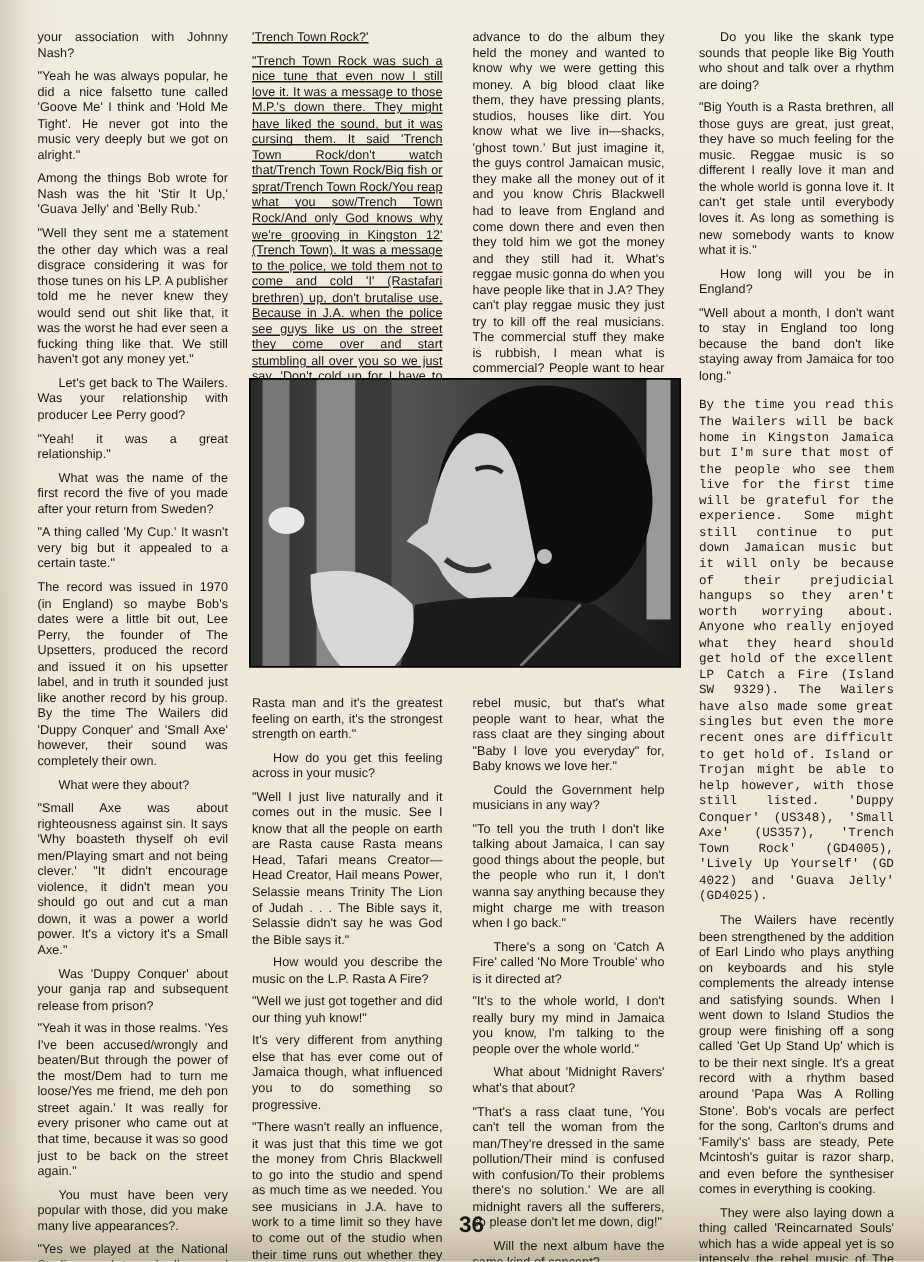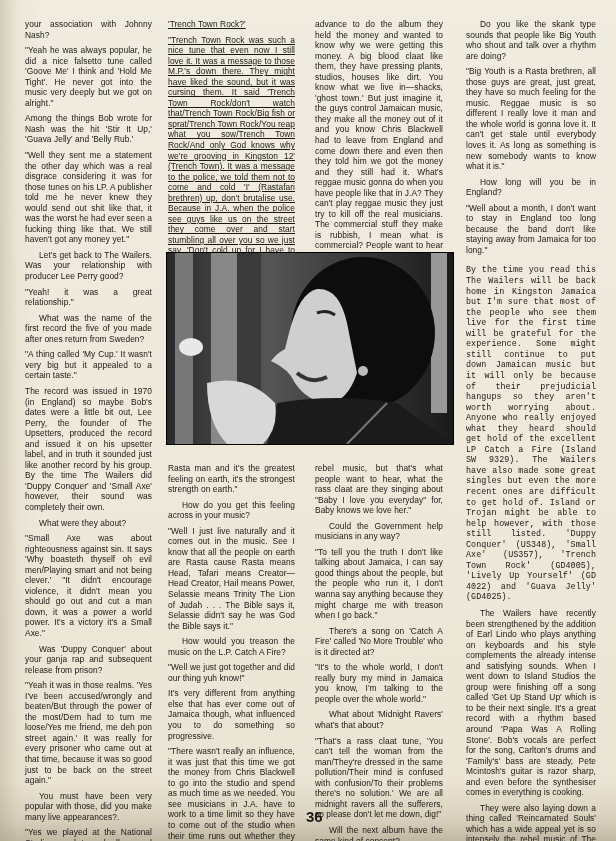--- a/index.html
+++ b/index.html
@@ -45,21 +45,21 @@
 
 <div class="paper"></div>
 
 <div class="col" id="col1">
     <p>your association with Johnny Nash?</p>
     <p>"Yeah he was always popular, he did a nice falsetto tune called 'Goove Me' I think and 'Hold Me Tight'. He never got into the music very deeply but we got on alright."</p>
     <p>Among the things Bob wrote for Nash was the hit 'Stir It Up,' 'Guava Jelly' and 'Belly Rub.'</p>
     <p>"Well they sent me a statement the other day which was a real disgrace considering it was for those tunes on his LP. A publisher told me he never knew they would send out shit like that, it was the worst he had ever seen a fucking thing like that. We still haven't got any money yet."</p>
     <p class="q">Let's get back to The Wailers. Was your relationship with producer Lee Perry good?</p>
     <p>"Yeah! it was a great relationship."</p>
-    <p class="q">What was the name of the first record the five of you made after ones return from Sweden?</p>
+    <p class="q">What was the name of the first record the five of you made after your return from Sweden?</p>
     <p>"A thing called 'My Cup.' It wasn't very big but it appealed to a certain taste."</p>
     <p>The record was issued in 1970 (in England) so maybe Bob's dates were a little bit out, Lee Perry, the founder of The Upsetters, produced the record and issued it on his upsetter label, and in truth it sounded just like another record by his group. By the time The Wailers did 'Duppy Conquer' and 'Small Axe' however, their sound was completely their own.</p>
     <p class="q">What were they about?</p>
     <p>"Small Axe was about righteousness against sin. It says 'Why boasteth thyself oh evil men/Playing smart and not being clever.' "It didn't encourage violence, it didn't mean you should go out and cut a man down, it was a power a world power. It's a victory it's a Small Axe."</p>
     <p class="q">Was 'Duppy Conquer' about your ganja rap and subsequent release from prison?</p>
     <p>"Yeah it was in those realms. 'Yes I've been accused/wrongly and beaten/But through the power of the most/Dem had to turn me loose/Yes me friend, me deh pon street again.' It was really for every prisoner who came out at that time, because it was so good just to be back on the street again."</p>
     <p class="q">You must have been very popular with those, did you make many live appearances?.</p>
     <p>"Yes we played at the National Stadium and toured all around the island playing small places, parks mostly, for free. To earn money you have to make a business deal of it, take a percentage of gate money or do everything yourself. You see Jamaica is so small that places like nightclubs and hotels only cater for tourists really. They play native music like calypso, they don't hire reggae musicians. The best time we have it when there's a song festival or National holiday."</p>
     <p class="q">Are Sound Systems still big?</p>
   </div>
@@ -100,21 +100,21 @@
 
     <path d="M40 130 Q80 120 108 150 Q112 175 96 191 L60 191 Q40 170 40 130 Z" fill="#d8d8d8"></path>
     <ellipse cx="24" cy="94" rx="12" ry="9" fill="#e8e8e8"></ellipse>
   </svg>
 </div>
 
 <div class="col" id="col2b">
     <p>Rasta man and it's the greatest feeling on earth, it's the strongest strength on earth."</p>
     <p class="q">How do you get this feeling across in your music?</p>
     <p>"Well I just live naturally and it comes out in the music. See I know that all the people on earth are Rasta cause Rasta means Head, Tafari means Creator—Head Creator, Hail means Power, Selassie means Trinity The Lion of Judah . . . The Bible says it, Selassie didn't say he was God the Bible says it."</p>
-    <p class="q">How would you treason the music on the L.P. Catch A Fire?</p>
+    <p class="q">How would you describe the music on the L.P. Rasta A Fire?</p>
     <p>"Well we just got together and did our thing yuh know!"</p>
     <p>It's very different from anything else that has ever come out of Jamaica though, what influenced you to do something so progressive.</p>
     <p>"There wasn't really an influence, it was just that this time we got the money from Chris Blackwell to go into the studio and spend as much time as we needed. You see musicians in J.A. have to work to a time limit so they have to come out of the studio when their time runs out whether they are satisfied or not."</p>
     <p class="q">You recorded at Dynamic Studios. Is it the best?</p>
     <p>"Yeah it's a good studio, but they messed about with me all that time because even when we got the</p>
   </div>
 <div class="col" id="col3b">
     <p>rebel music, but that's what people want to hear, what the rass claat are they singing about "Baby I love you everyday" for, Baby knows we love her."</p>
     <p class="q">Could the Government help musicians in any way?</p>
     <p>"To tell you the truth I don't like talking about Jamaica, I can say good things about the people, but the people who run it, I don't wanna say anything because they might charge me with treason when I go back."</p>

